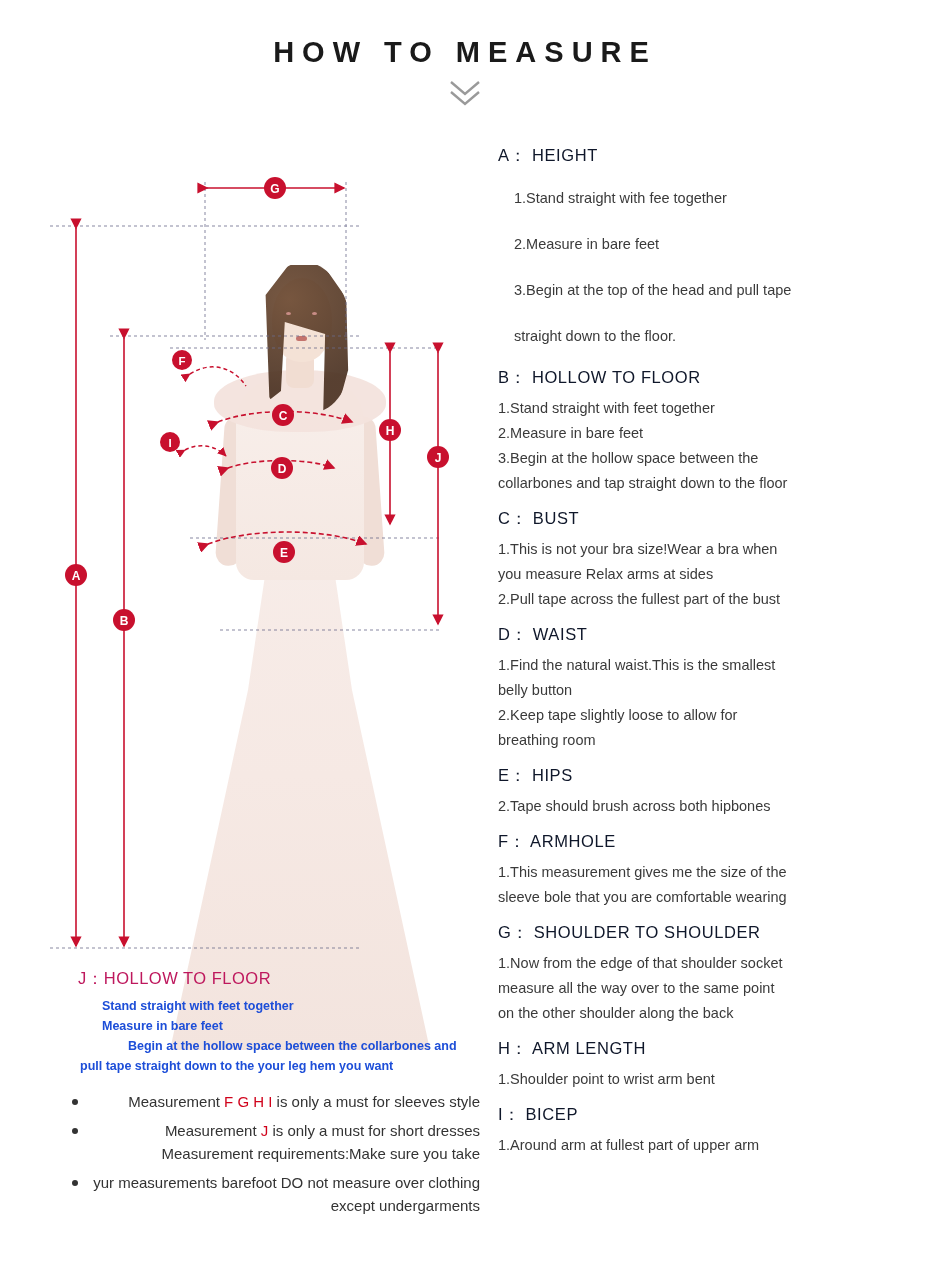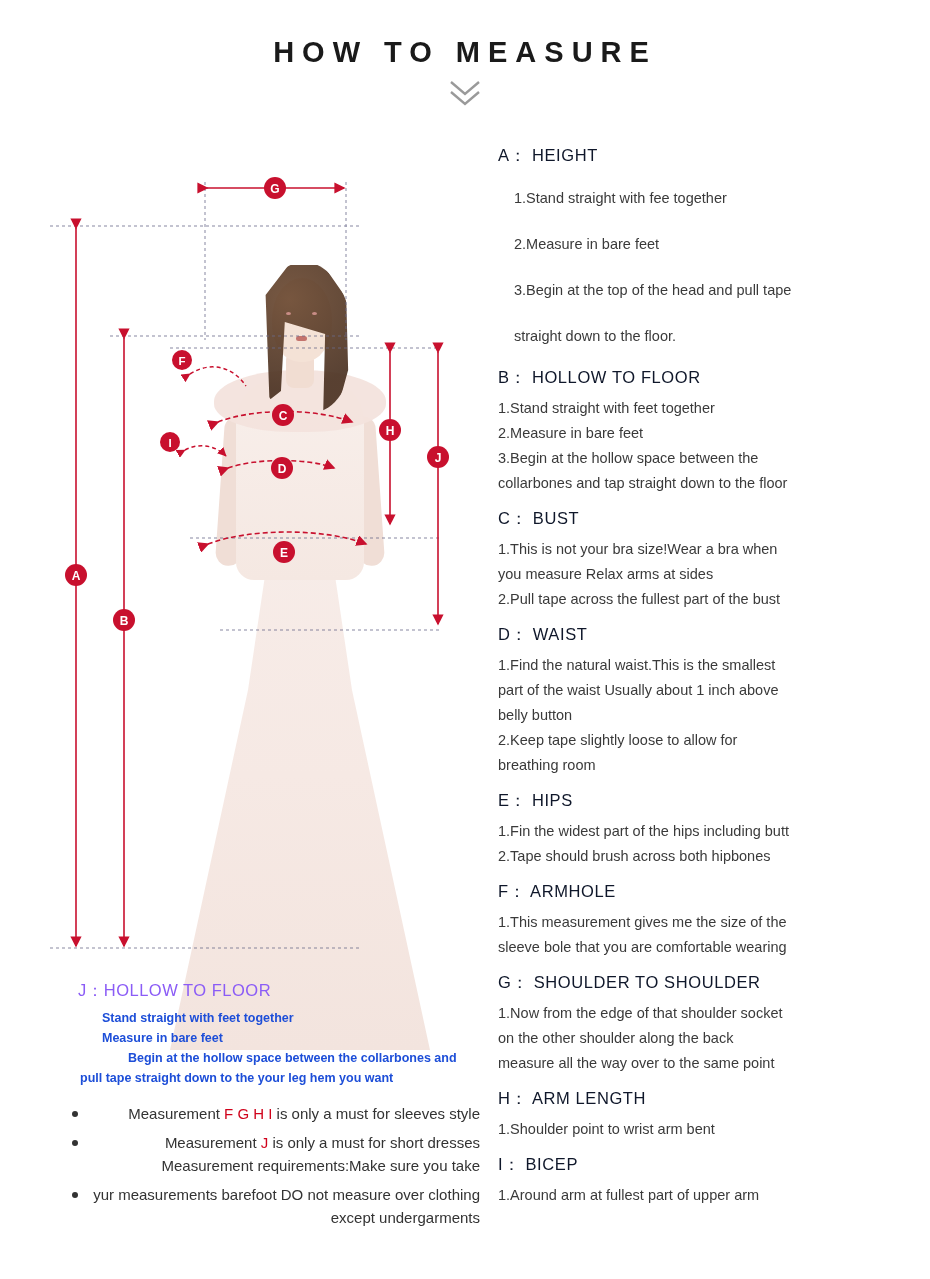--- a/index.html
+++ b/index.html
@@ -138,22 +138,22 @@
 
   
   .left-note {
     position: absolute;
     left: 40px;
     top: 968px;
     width: 440px;
   }
   .left-note .hdr {
     font-size: 16.5px;
-    color: #8b5cf6;
-    margin: 12px 0 6px 38px;
+    color: #be185d;
+    margin: 0 0 6px 38px;
     letter-spacing: .5px;
   }
   .left-note .sub {
     font-size: 12.5px;
     color: #1d4ed8;
     line-height: 20px;
     margin-left: 62px;
     font-weight: bold;
   }
   .left-note .sub.indent { margin-left: 88px; }
@@ -343,43 +343,41 @@
     <div class="sec">
       <h3>C： BUST</h3>
       <p>1.This is not your bra size!Wear a bra when</p>
       <p>you measure Relax arms at sides</p>
       <p>2.Pull tape across the fullest part of the bust</p>
     </div>
 
     <div class="sec">
       <h3>D： WAIST</h3>
       <p>1.Find the natural waist.This is the smallest</p>
-      <p>part of the waist Usually about 1 inch above</p>
       <p>belly button</p>
       <p>2.Keep tape slightly loose to allow for</p>
       <p>breathing room</p>
     </div>
 
     <div class="sec">
       <h3>E： HIPS</h3>
-      <p>1.Fin the widest part of the hips including butt</p>
       <p>2.Tape should brush across both hipbones</p>
     </div>
 
     <div class="sec">
       <h3>F： ARMHOLE</h3>
       <p>1.This measurement gives me the size of the</p>
       <p>sleeve bole that you are comfortable wearing</p>
     </div>
 
     <div class="sec">
       <h3>G： SHOULDER TO SHOULDER</h3>
       <p>1.Now from the edge of that shoulder socket</p>
+      <p>measure all the way over to the same point</p>
       <p>on the other shoulder along the back</p>
-      <p>measure all the way over to the same point</p>
     </div>
 
     <div class="sec">
       <h3>H： ARM LENGTH</h3>
       <p>1.Shoulder point to wrist arm bent</p>
     </div>
 
     <div class="sec">
       <h3>I： BICEP</h3>
       <p>1.Around arm at fullest part of upper arm</p>

